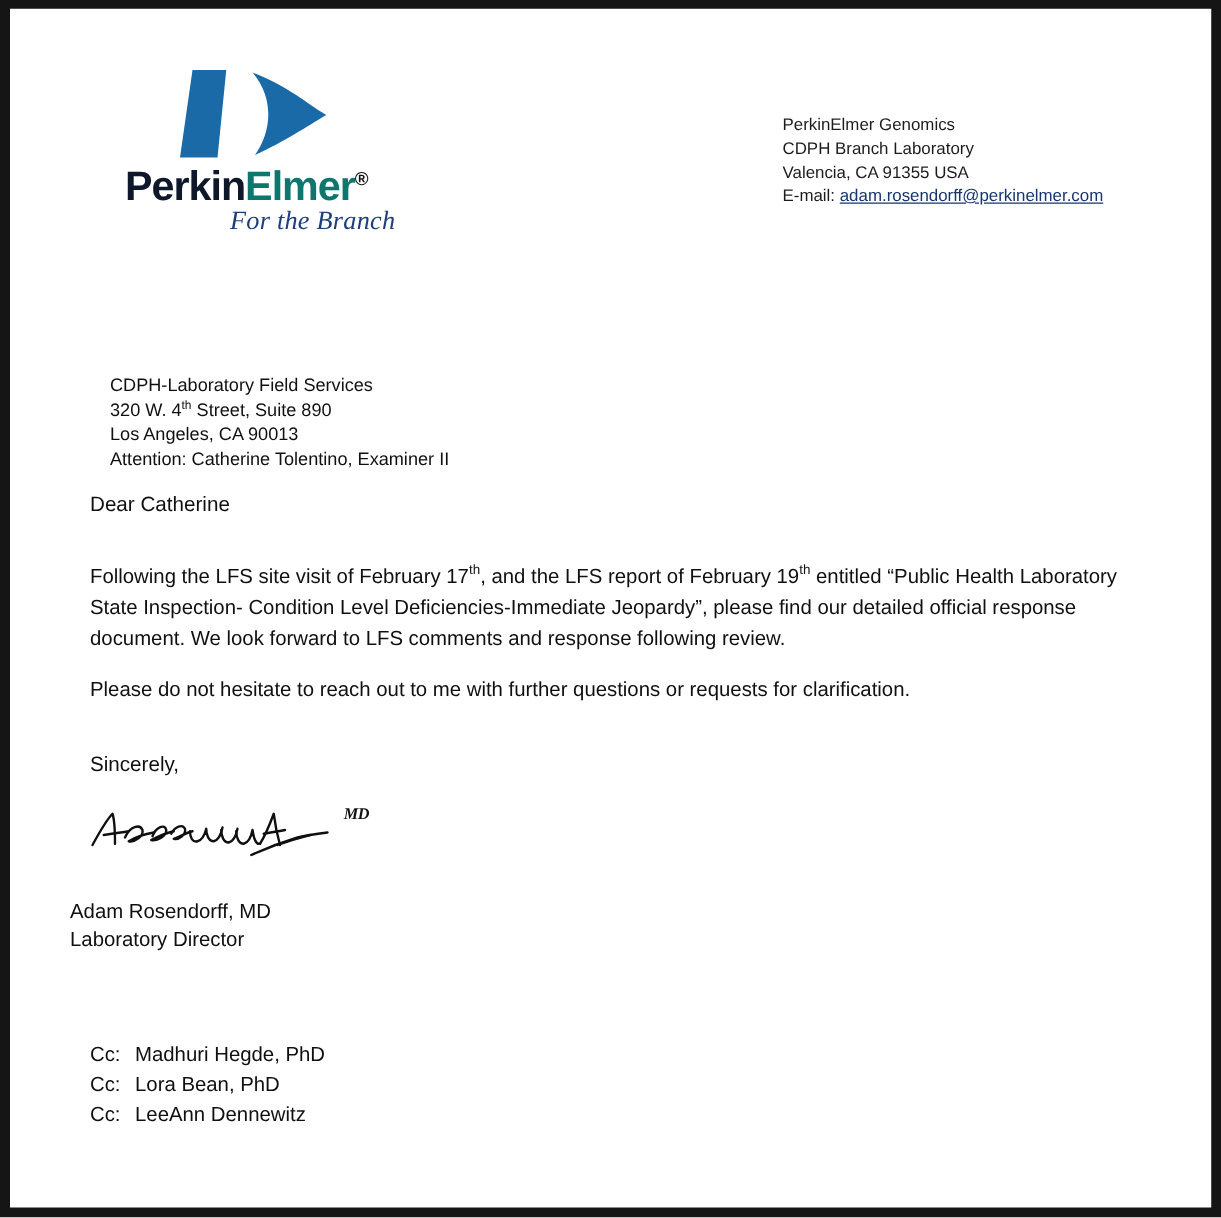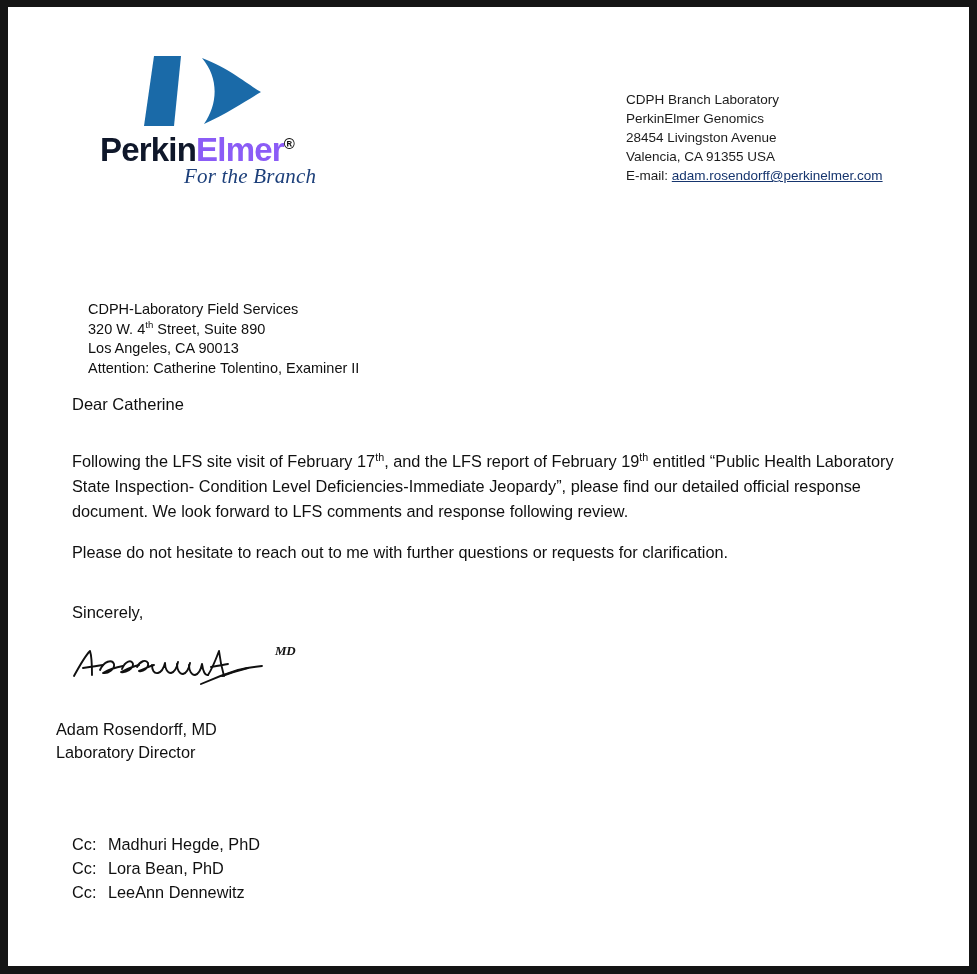--- a/index.html
+++ b/index.html
@@ -64,21 +64,21 @@
     top: 74px;
     width: 224px;
     height: 36px;
     font-size: 33px;
     font-weight: bold;
     letter-spacing: -0.8px;
     white-space: nowrap;
     line-height: 36px;
   }
   .wm-perkin { color: #0f172a; }
-  .wm-elmer  { color: #8b5cf6; }
+  .wm-elmer  { color: #0f766e; }
   .wm-tm {
     color: #111111;
     font-size: 15px;
     vertical-align: super;
     letter-spacing: 0;
   }
   #logo-tagline {
     position: absolute;
     left: 84px;
     top: 112px;
@@ -206,23 +206,22 @@
           <polygon points="14,4 41,4 34,74 4,74" fill="#1a6aa8"></polygon>
           <path d="M62 6 C 92 18, 104 30, 121 40 C 104 50, 90 60, 64 72 C 78 52, 79 26, 62 6 Z" fill="#1a6aa8"></path>
         </svg>
         <div id="logo-wordmark">
           <span class="wm-perkin">Perkin</span><span class="wm-elmer">Elmer</span><span class="wm-tm">®</span>
         </div>
         <div id="logo-tagline">For the Branch</div>
       </div>
 
       <div id="header-address">
+        <div class="line">PerkinElmer Genomics</div>
         <div class="line">CDPH Branch Laboratory</div>
-        <div class="line">PerkinElmer Genomics</div>
-        <div class="line">28454 Livingston Avenue</div>
         <div class="line">Valencia, CA  91355 USA</div>
         <div class="line" id="email-line"><span>E-mail:</span> <a id="email-link" href="#">adam.rosendorff@perkinelmer.com</a></div>
       </div>
 
     </div>
 
     <div class="blk" id="recipient-block">
       <div>CDPH-Laboratory Field Services</div>
       <div><span>320 W. 4</span><sup>th</sup><span> Street, Suite 890</span></div>
       <div>Los Angeles, CA 90013</div>

